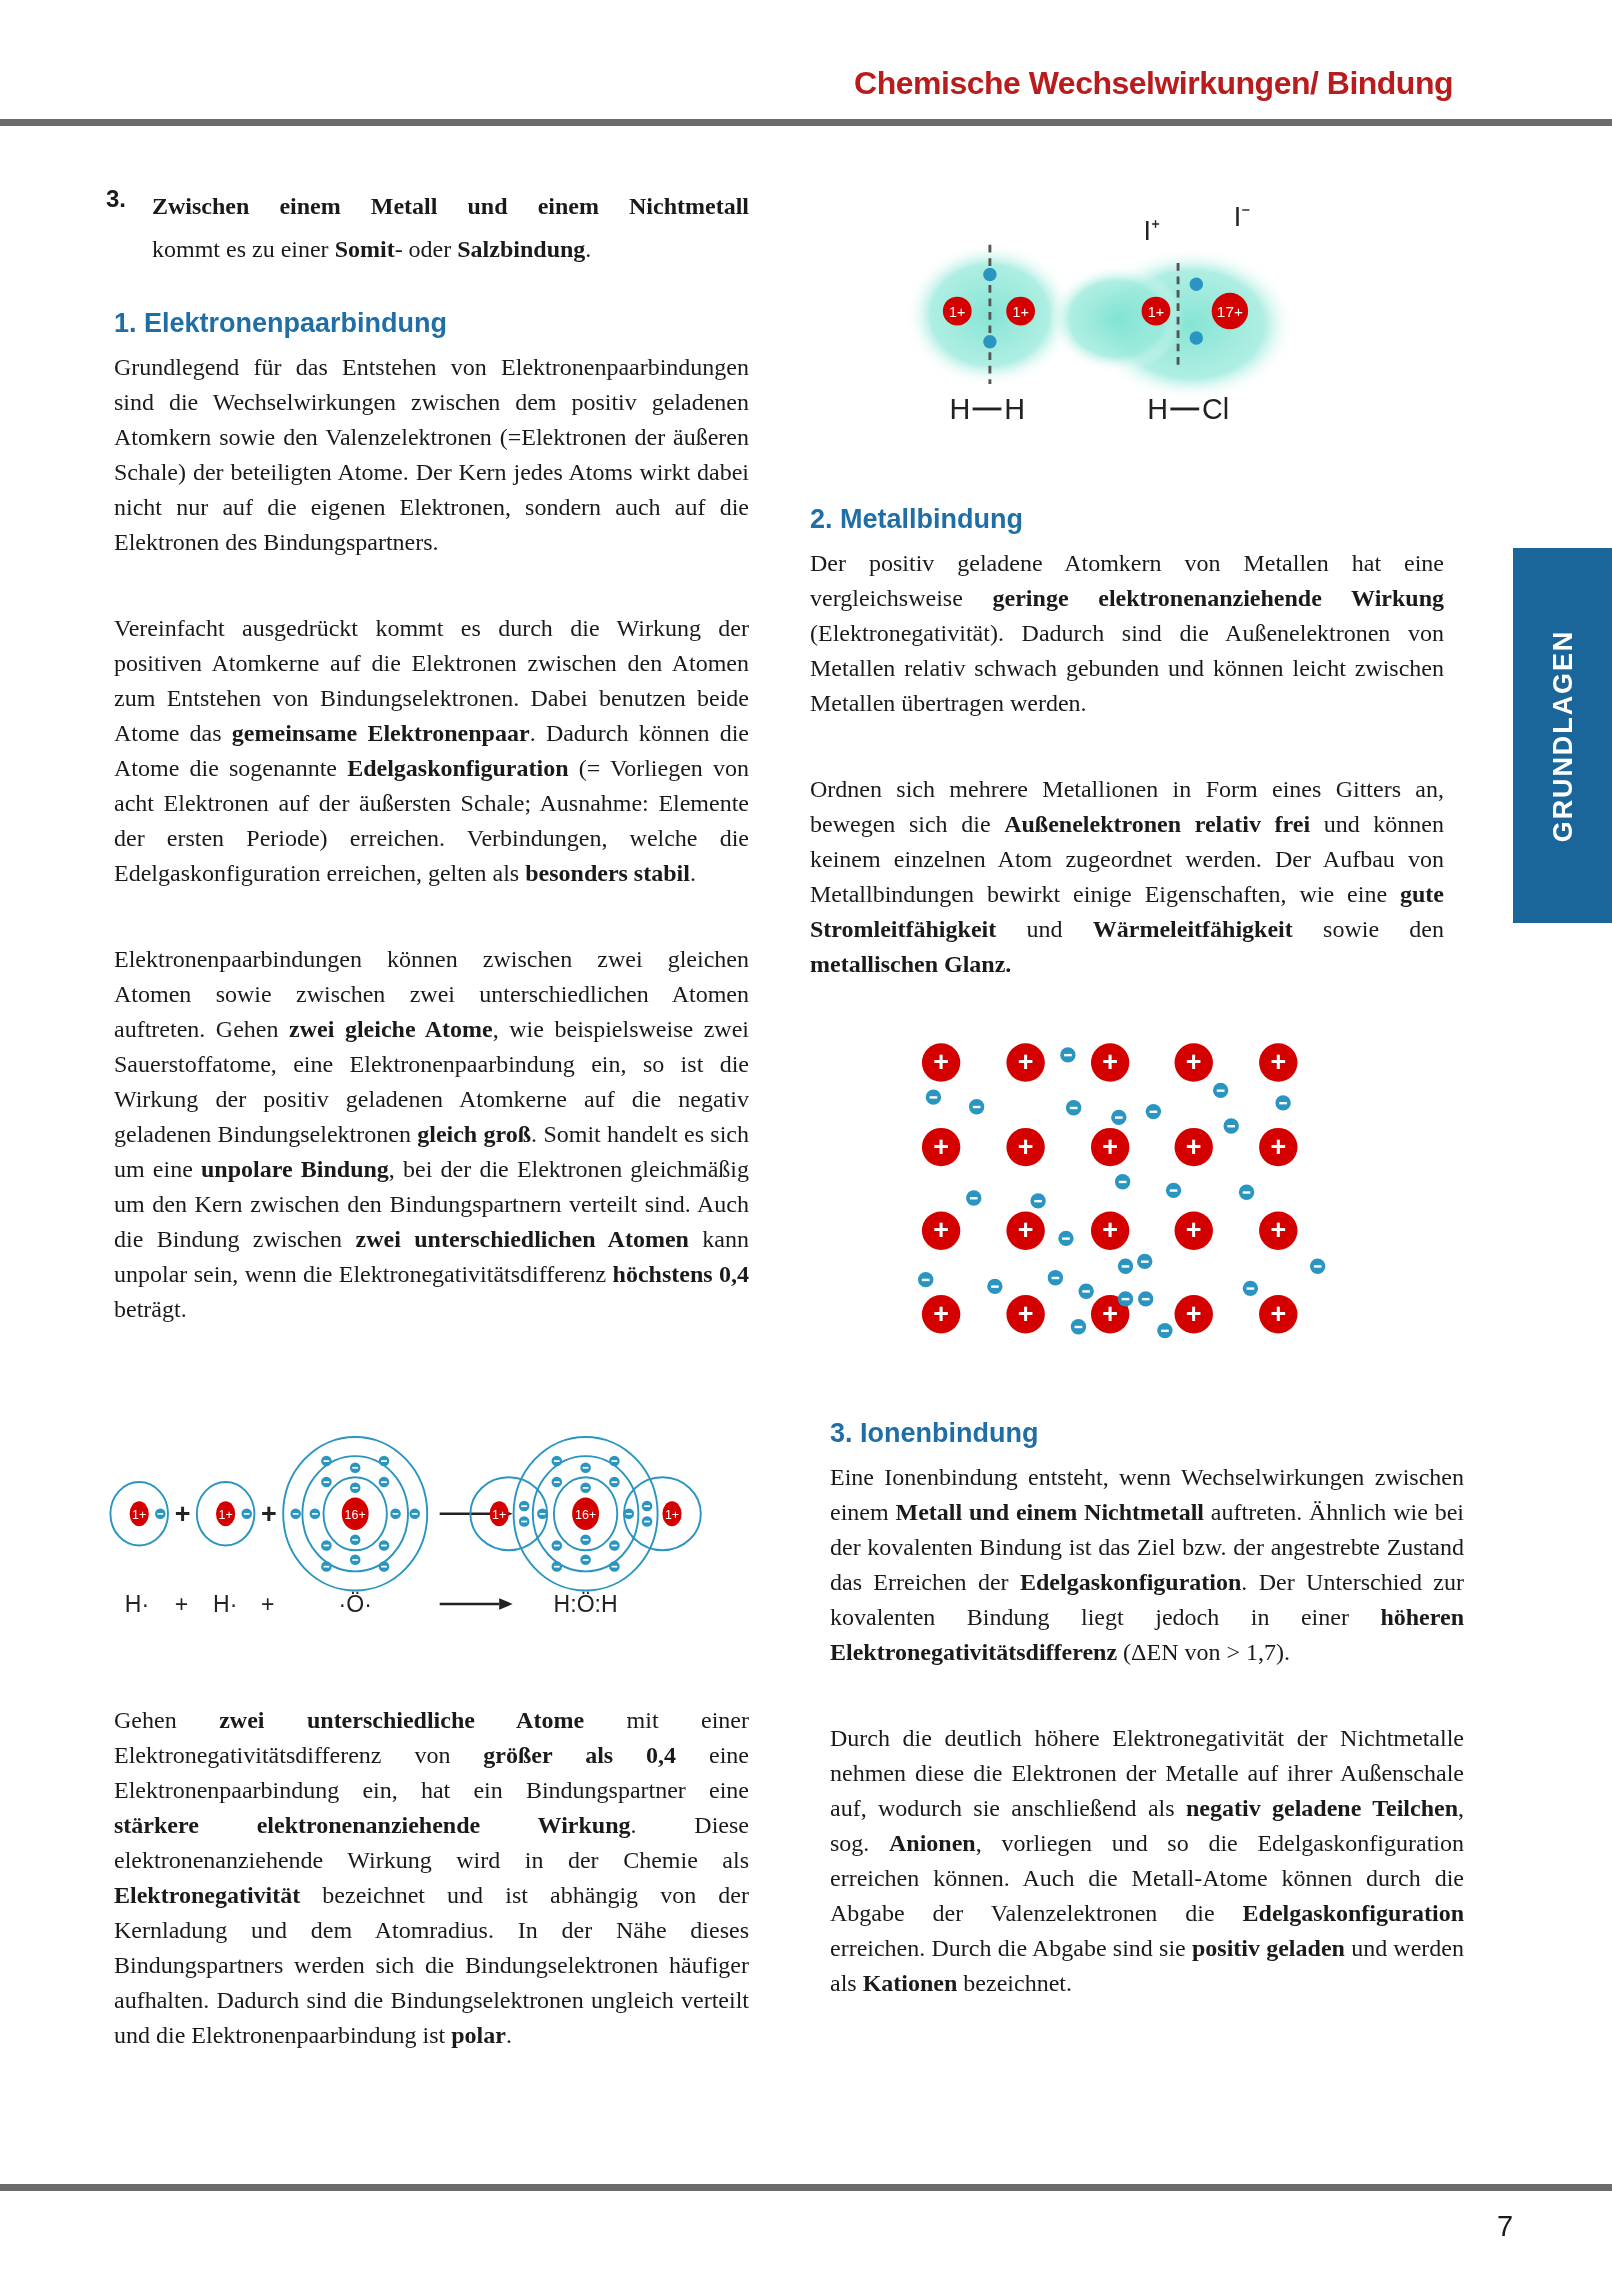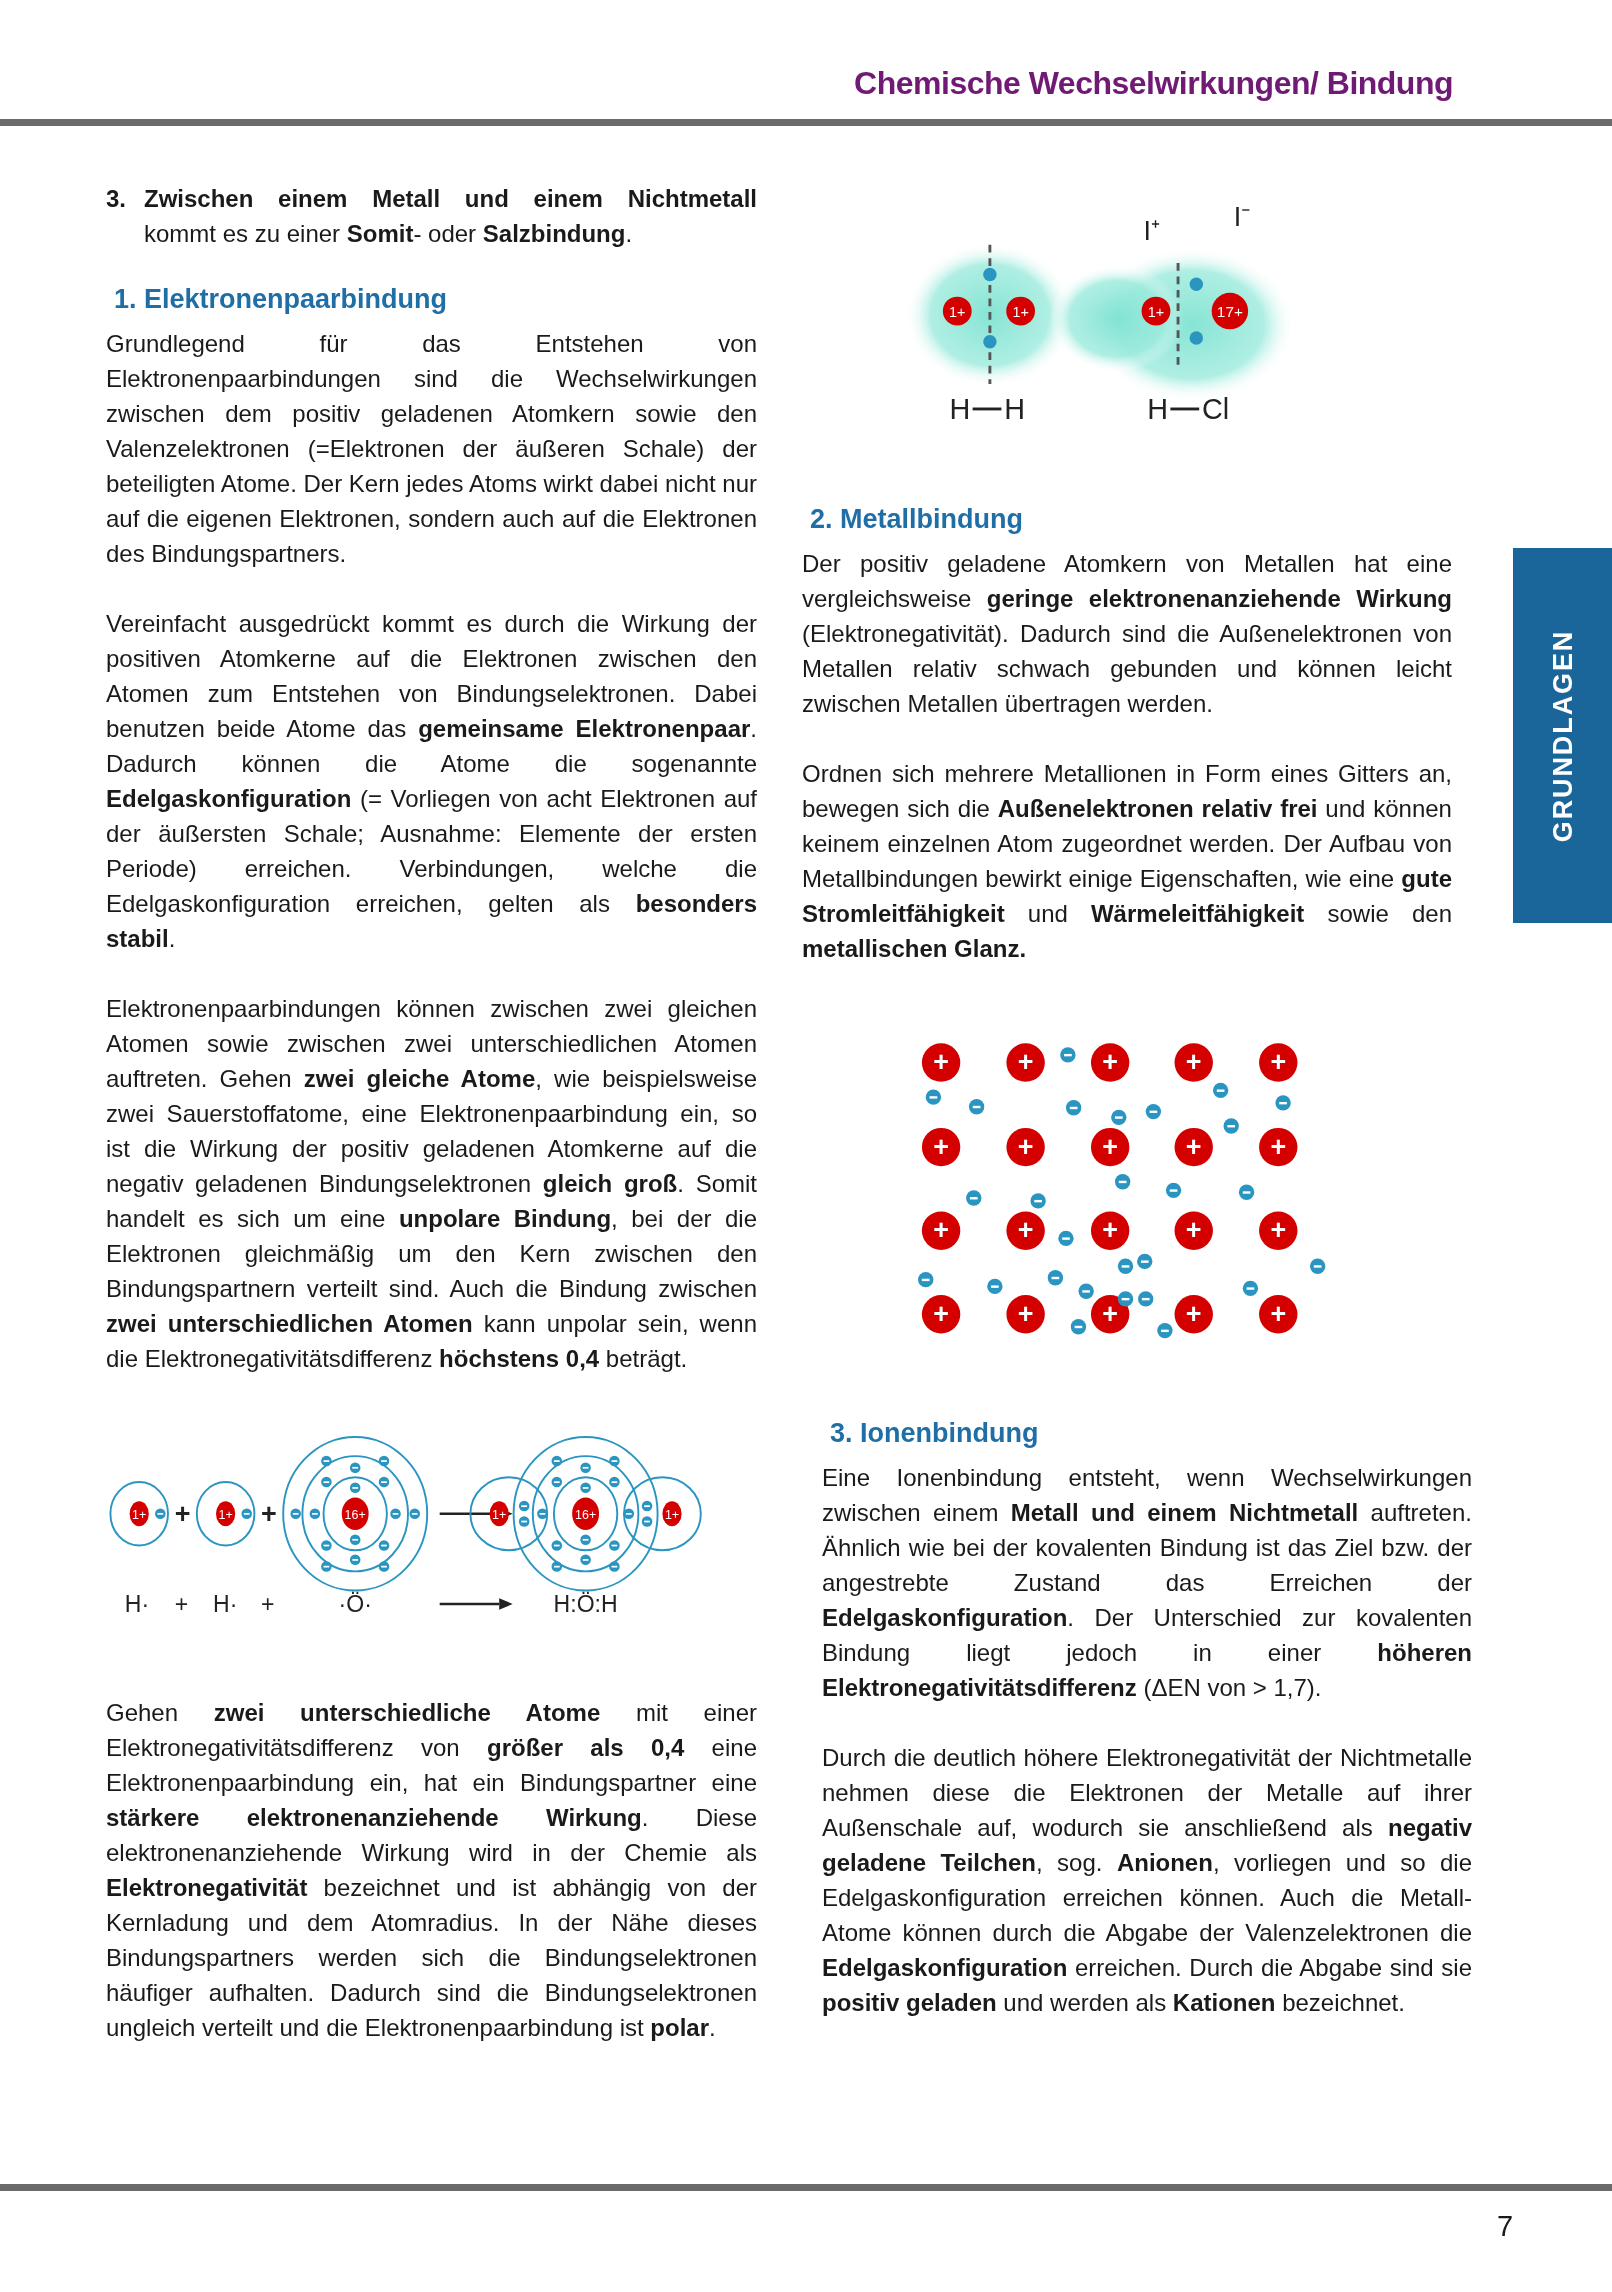--- a/index.html
+++ b/index.html
@@ -1,22 +1,22 @@
 <!DOCTYPE html>
 <html><head>
 <meta charset="utf-8">
 <style>
   html, body { margin:0; padding:0; background:#ffffff; }
   body { width:1612px; height:2292px; position:relative; overflow:hidden;
          font-family:"Liberation Sans", sans-serif; color:#1a1a1a; }
   .header-title { position:absolute; right:159px; top:65px; font-size:32px; font-weight:bold;
-         letter-spacing:-0.5px; color:#701a75; }
+         letter-spacing:-0.5px; color:#b91c1c; }
   .rule { position:absolute; left:0; right:0; height:6.7px; background:#6b6b6b; }
   .col { position:absolute; font-size:24px; line-height:35px; text-align:justify; }
-  .col p { margin:0; }
+  .col p { margin:8px;font-family:Liberation Serif, serif; }
   .col .gap { height:35px; }
   .col h2 { margin:8px; font-size:27px; line-height:38px; color:#1f6ea5; font-weight:bold; }
   .col b { font-weight:bold; }
   .numbered { display:flex; }
   .numbered .num { width:38px; flex:none; font-weight:bold; }
   .side-tab { position:absolute; left:1513px; top:548px; width:99px; height:375px; background:#1a6599; }
   .side-tab span { position:absolute; left:50%; top:50%; transform:translate(-50%,-50%) rotate(-90deg);
          color:#fff; font-weight:bold; font-size:27px; letter-spacing:1.9px; white-space:nowrap; }
   .page-num { position:absolute; left:1497px; top:2210px; font-size:29px; color:#1a1a1a; }
   svg text { font-family:"Liberation Sans", sans-serif; }

